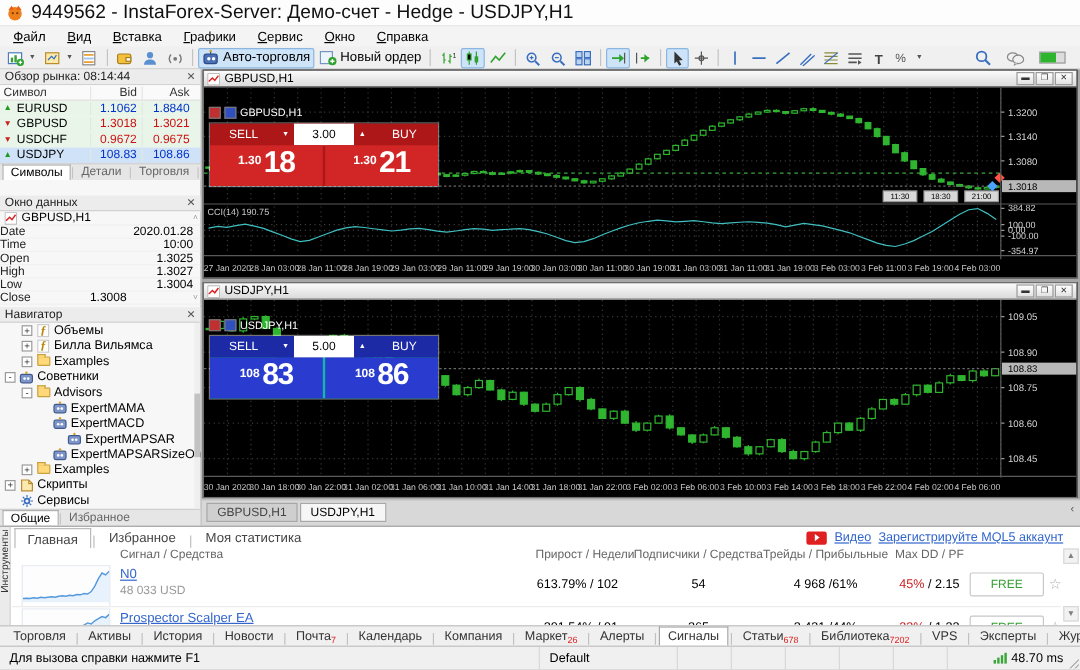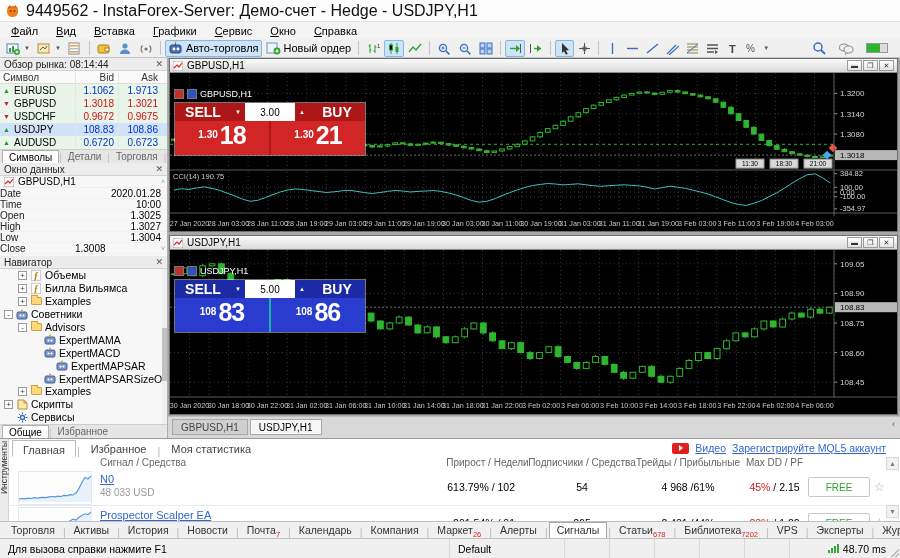--- a/index.html
+++ b/index.html
@@ -56,21 +56,21 @@
 .cw-title{height:14px;background:linear-gradient(#fbfbfb,#dadada);display:flex;align-items:center;gap:4px;padding:0 3px;font-size:10px;border-bottom:1px solid #8a8a8a}
 .cw-btns{margin-left:auto;display:flex;gap:1px}
 .cw-btns span{width:15px;height:11px;border:1px solid #9a9a9a;background:linear-gradient(#fff,#e2e2e2);font-size:7px;line-height:9px;text-align:center;color:#333}
 .svgmount{display:block;line-height:0}
 
 .ocw{position:absolute;left:4px;top:16px}
 .ocw .sym{display:flex;align-items:center;gap:3px;color:#fff;font-size:9px;margin-bottom:3px}
 .sym .sq{width:10px;height:10px;border:1px solid #777;display:inline-block}
 .ocw-box{width:192px;border:1px solid rgba(255,255,255,.45)}
 .ocw-r1{display:grid;grid-template-columns:56px 1fr 56px;height:18px}
-.ocw-btn{color:#fff;font-weight:bold;font-size:14px;display:flex;align-items:center;justify-content:center}
+.ocw-btn{color:#fff;font-weight:normal;font-size:10px;display:flex;align-items:center;justify-content:center}
 .ocw-mid{display:flex;align-items:stretch}
 .ocw-mid .st{width:14px;color:#fff;font-size:6px;display:flex;align-items:center;justify-content:center}
 .ocw-mid input{flex:1;width:40px;border:none;text-align:center;font-size:10px;font-family:inherit}
 .ocw-r2{display:grid;grid-template-columns:1fr 1fr;gap:2px;height:34px}
 .pricecell{display:flex;align-items:flex-start;justify-content:center;color:#fff}
 .pricecell .sm{font-size:10px;font-weight:bold;margin:8px 2px 0 0}
 .pricecell .bg{font-size:25px;font-weight:bold;letter-spacing:-1px}
 #chart-tabs{left:168px;top:416px;width:732px;height:22px;background:#d8d8d8;border-top:1px solid #bdbdbd;display:flex;align-items:flex-start;padding:2px 2px 0 4px;gap:2px}
 .ctab{height:16px;line-height:15px;padding:0 8px;font-size:10px;background:#cfcfcf;border:1px solid #a8a8a8;color:#444}
 .ctab.on{background:#f6f6f6;color:#000}
@@ -352,21 +352,21 @@
             <span class="c1">Символ</span>
             <span class="c2">Bid</span>
             <span class="c3">Ask</span>
           </div>
           <div class="mwrow up rowbg">
             <span class="c1">
               <span class="dir">▲</span>
               <span class="sy">EURUSD</span>
             </span>
             <span class="c2">1.1062</span>
-            <span class="c3">1.9713</span>
+            <span class="c3">1.8840</span>
           </div>
           <div class="mwrow dn rowbg">
             <span class="c1">
               <span class="dir">▼</span>
               <span class="sy">GBPUSD</span>
             </span>
             <span class="c2">1.3018</span>
             <span class="c3">1.3021</span>
           </div>
           <div class="mwrow dn rowbg">
@@ -377,28 +377,20 @@
             <span class="c2">0.9672</span>
             <span class="c3">0.9675</span>
           </div>
           <div class="mwrow up rowsel">
             <span class="c1">
               <span class="dir">▲</span>
               <span class="sy">USDJPY</span>
             </span>
             <span class="c2">108.83</span>
             <span class="c3">108.86</span>
-          </div>
-          <div class="mwrow up rowbg">
-            <span class="c1">
-              <span class="dir">▲</span>
-              <span class="sy">AUDUSD</span>
-            </span>
-            <span class="c2">0.6720</span>
-            <span class="c3">0.6723</span>
           </div>
         </div>
       <div class="minitabs" id="mw-tabs">
           <span class="minitab on">Символы</span>
           <span class="mts">|</span>
           <span class="minitab">Детали</span>
           <span class="mts">|</span>
           <span class="minitab">Торговля</span>
           <span class="mts">|</span>
           <span class="minitab">Тик</span>

